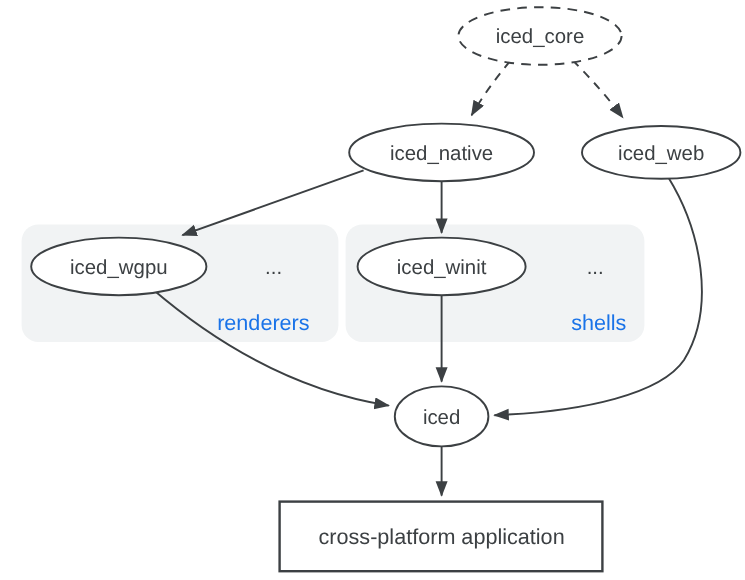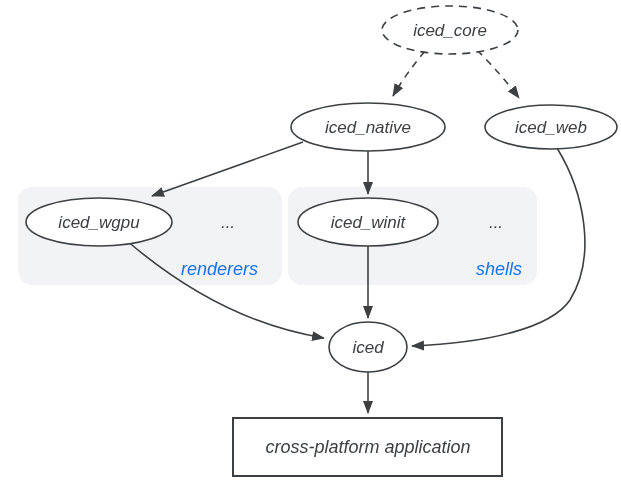--- a/index.html
+++ b/index.html
@@ -4,21 +4,21 @@
 <style>
   html, body {
     margin: 0;
     padding: 0;
     background: #ffffff;
     width: 621px;
     height: 483px;
     overflow: hidden;
     font-family: "Liberation Sans", sans-serif;
   }
-  .diagram-wrap { width: 621px; height: 483px; font-style: italic; }
+  .diagram-wrap { width: 621px; height: 483px; }
   svg { display: block; }
   .node-ellipse { fill: #ffffff; stroke: #3c4043; stroke-width: 1.6; }
   .node-ellipse.dashed { stroke-dasharray: 8 6; }
   .group-box { fill: #f1f3f4; stroke: none; }
   .node-rect { fill: #ffffff; stroke: #3c4043; stroke-width: 2; }
   .edge { fill: none; stroke: #3c4043; stroke-width: 1.6; }
   .edge.dashed { stroke-dasharray: 7 6; }
   .node-label {
     fill: #3c4043; font-size: 17px;
     text-anchor: middle; font-family: "Liberation Sans", sans-serif;

